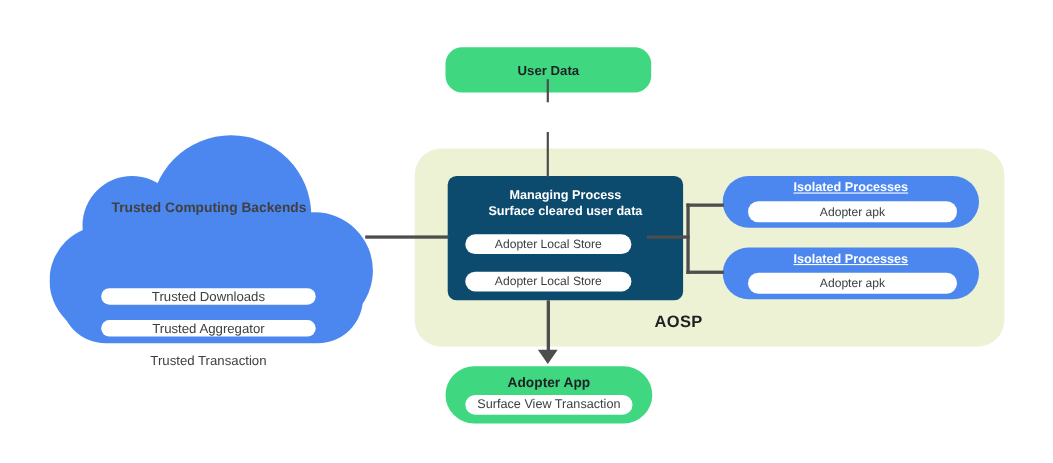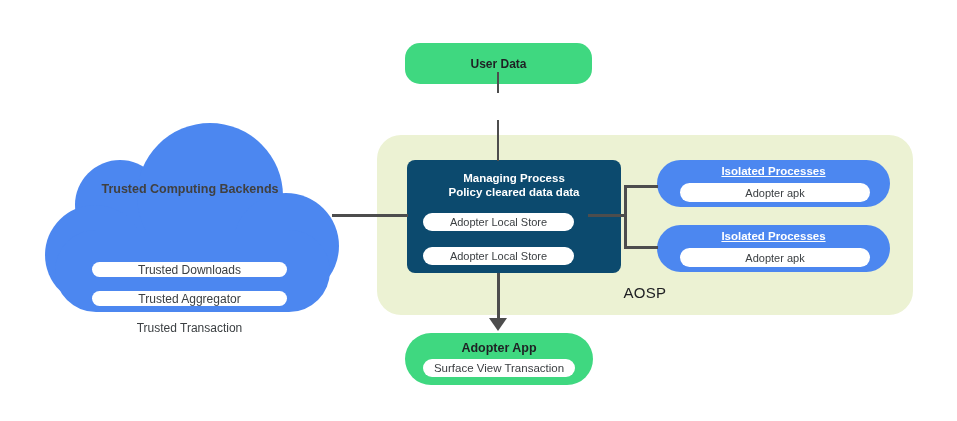--- a/index.html
+++ b/index.html
@@ -53,21 +53,21 @@
     border-radius: 14px; font-size: 12px; white-space: pre;
   }
 
   
   .aosp {
     left: 377px; top: 135px; width: 536px; height: 180px;
     background: #ecf2d3; border-radius: 24px; z-index: 1;
   }
   .aosp-label {
     left: 595px; top: 284px; width: 100px;
-    text-align: center; font-size: 15px; font-weight: 400; color: #202124;
+    font-size: 15px; font-weight: 700; color: #202124;
     z-index: 4; letter-spacing: 0.3px;
   }
 
   
   .managing {
     left: 407px; top: 160px; width: 214px; height: 113px;
     background: #0c4a6e; border-radius: 8px; z-index: 3;
   }
   .managing-title {
     position: absolute; left: 0; top: 11px; width: 100%;
@@ -155,21 +155,21 @@
   <div class="abs cloud-title">Trusted Computing Backends</div>
   <div class="stadium white-pill cloud-pill cp-1">Trusted Downloads</div>
   <div class="stadium white-pill cloud-pill cp-2">Trusted Aggregator</div>
   <div class="stadium white-pill cloud-pill cp-3">Trusted Transaction</div>
 
   <div class="connector" style="left:332px; top:214px; width:76px; height:3px;"></div>
 
   <div class="abs managing">
     <div class="managing-title">
       <div>Managing Process</div>
-      <div>Policy cleared data data</div>
+      <div>Surface cleared user data</div>
     </div>
     <div class="stadium white-pill store-pill store-1">Adopter Local Store</div>
     <div class="stadium white-pill store-pill store-2">Adopter Local Store</div>
   </div>
 
   <div class="connector" style="left:588px; top:214px; width:39px; height:3px;"></div>
   <div class="connector" style="left:624px; top:185px; width:3px; height:64px;"></div>
   <div class="connector" style="left:624px; top:185px; width:34px; height:3px;"></div>
   <div class="connector" style="left:624px; top:246px; width:34px; height:3px;"></div>
 

